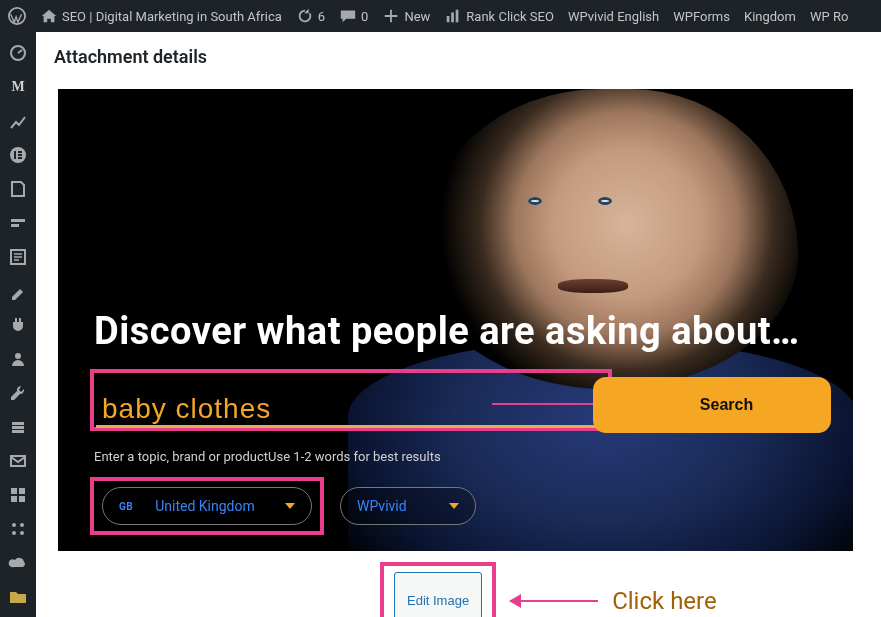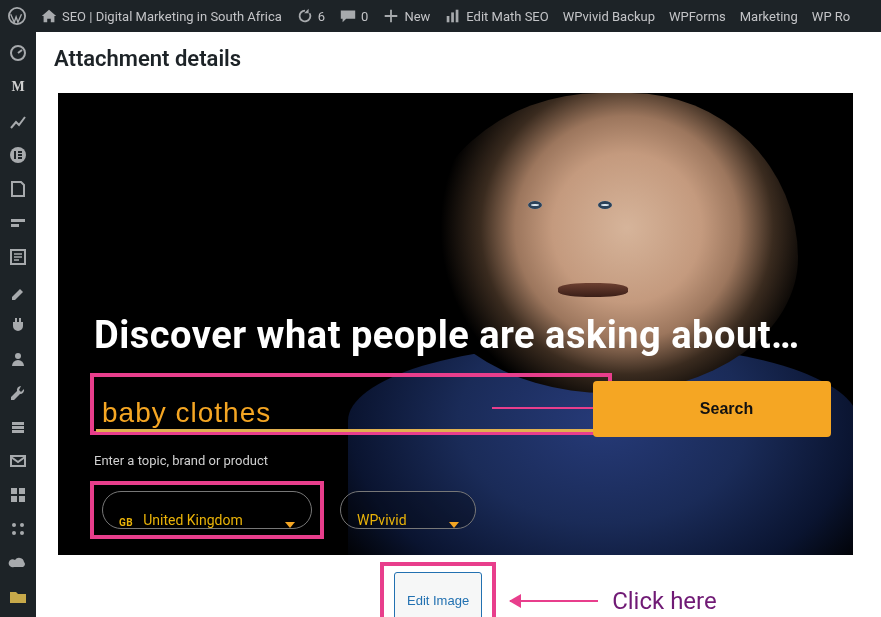--- a/index.html
+++ b/index.html
@@ -47,21 +47,21 @@
   .wp-rail .rail-text{ font-size:14px; font-weight:700; color:#cfcfcf; font-family: Georgia, serif;}
 
   
   .attach-panel{
     position:absolute; top:32px; left:36px; right:0; bottom:0;
     background:#fff;
     overflow:hidden;
   }
   .attach-title{
     padding: 14px 32px 14px 18px;
-    font-size: 22px;
+    font-size: 18px;
     font-weight:600;
     color:#1d2327;
   }
   .attach-body{
     padding: 8px 22px 18px 22px;
   }
   .image-stage{
     position:relative;
     width: 795px;
     height: 462px;
@@ -126,43 +126,43 @@
   .hints{
     position:absolute; left:36px; top:360px; display:flex; 
     color:#d0d0d0; font-size:13px;
   }
   .btn-search{
     position:absolute;
     left:535px; top:288px;
     width:238px; height:56px;
     background:#f5a623;
     color:#111; font-weight:700; font-size:16px;
-    border:none; border-radius:4px; cursor:pointer;padding-left:29px;
+    border:none; border-radius:13px; cursor:pointer;padding-left:29px;
   }
   .arrow-to-search{
     position:absolute; left:434px; top:314px; width:112px; height:2px; background:#e83e8c;
   }
   .arrow-to-search::after{
     content:''; position:absolute; right:-1px; top:-6px;
     border-left:12px solid #e83e8c; border-top:7px solid transparent; border-bottom:7px solid transparent;
   }
 
   .region-wrap{
     position:absolute; left:32px; top:388px;
     width:234px; height:58px;
     border:4px solid #e83e8c;
     display:flex; align-items:center; justify-content:center;
   }
   .pill{
     height:38px;
     border:1px solid #777; border-radius:22px;
-    display:flex; align-items:flex-end;
+    display:flex; align-items:center;
     padding:0 16px;
-    gap:10px;
-    color:#eab308; font-size:14px;
+    gap:22px;
+    color:#3b82f6; font-size:14px;
     position:relative;
     cursor:pointer;
     background:rgba(0,0,0,0.25);
   }
   .pill .chev{
     width:0;height:0;border-left:5px solid transparent;border-right:5px solid transparent;border-top:6px solid #f5a623; margin-left:auto;
   }
   .pill .cc{ font-size:10px; font-weight:700; letter-spacing:0.5px;}
   .region-wrap .pill{ width:210px;}
   .lang-pill{ position:absolute; left:282px; top:398px; width:136px;}
@@ -178,21 +178,21 @@
   }
   .edit-btn{
     border:1px solid #2271b1; color:#2271b1;
     background:#f6f7f7;
     padding:20px 12px;
     font-size:13px;
     border-radius:3px;
     cursor:pointer;
   }
   .click-here{
-    color:#701a75;
+    color:#a16207;
     font-size:24px;
     font-weight:400;
   }
   .arrow-to-edit{
     width:88px; height:2px; background:#e83e8c; position:relative;
   }
   .arrow-to-edit::before{
     content:''; position:absolute; left:-1px; top:-6px;
     border-right:12px solid #e83e8c; border-top:7px solid transparent; border-bottom:7px solid transparent;
   }
@@ -243,30 +243,30 @@
     <span>New</span>
   </span>
   <span class="ab-item">
     <span class="ab-ico">
       <svg viewBox="0 0 20 20">
           <rect x="3" y="10" width="3" height="7"></rect>
           <rect x="8" y="6" width="3" height="11"></rect>
           <rect x="13" y="3" width="3" height="14"></rect>
         </svg>
     </span>
-    <span>Edit Math SEO</span>
-  </span>
-  <span class="ab-item">
-    <span>WPvivid Backup</span>
+    <span>Rank Click SEO</span>
+  </span>
+  <span class="ab-item">
+    <span>WPvivid English</span>
   </span>
   <span class="ab-item">
     <span>WPForms</span>
   </span>
   <span class="ab-item">
-    <span>Marketing</span>
+    <span>Kingdom</span>
   </span>
   <span class="ab-item">
     <span>WP Ro</span>
   </span>
 </div>
 
 <div class="wp-rail">
   <div class="rail-item">
       <svg viewBox="0 0 20 20">
         <circle cx="10" cy="10" r="7" fill="none" stroke="#a7aaad" stroke-width="2"></circle>
@@ -386,20 +386,21 @@
         <div class="searchbox">
           <input type="text" value="baby clothes" style="">
         </div>
         <div class="search-underline"></div>
 
         <div class="arrow-to-search"></div>
         <button class="btn-search">Search</button>
 
         <div class="hints">
           <span>Enter a topic, brand or product</span>
+          <span>Use 1-2 words for best results</span>
         </div>
 
         <div class="region-wrap">
           <div class="pill">
             <span class="cc">GB</span>
             <span>United Kingdom</span>
             <span class="chev"></span>
           </div>
         </div>
         <div class="pill lang-pill">

